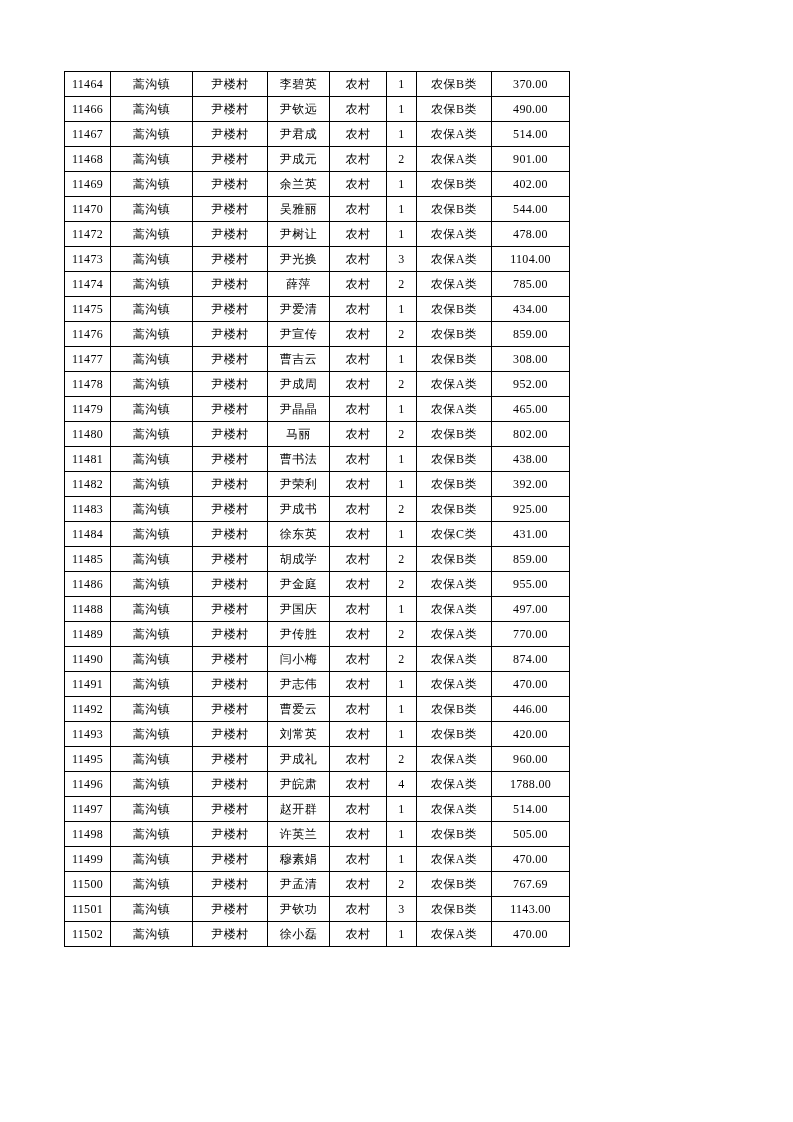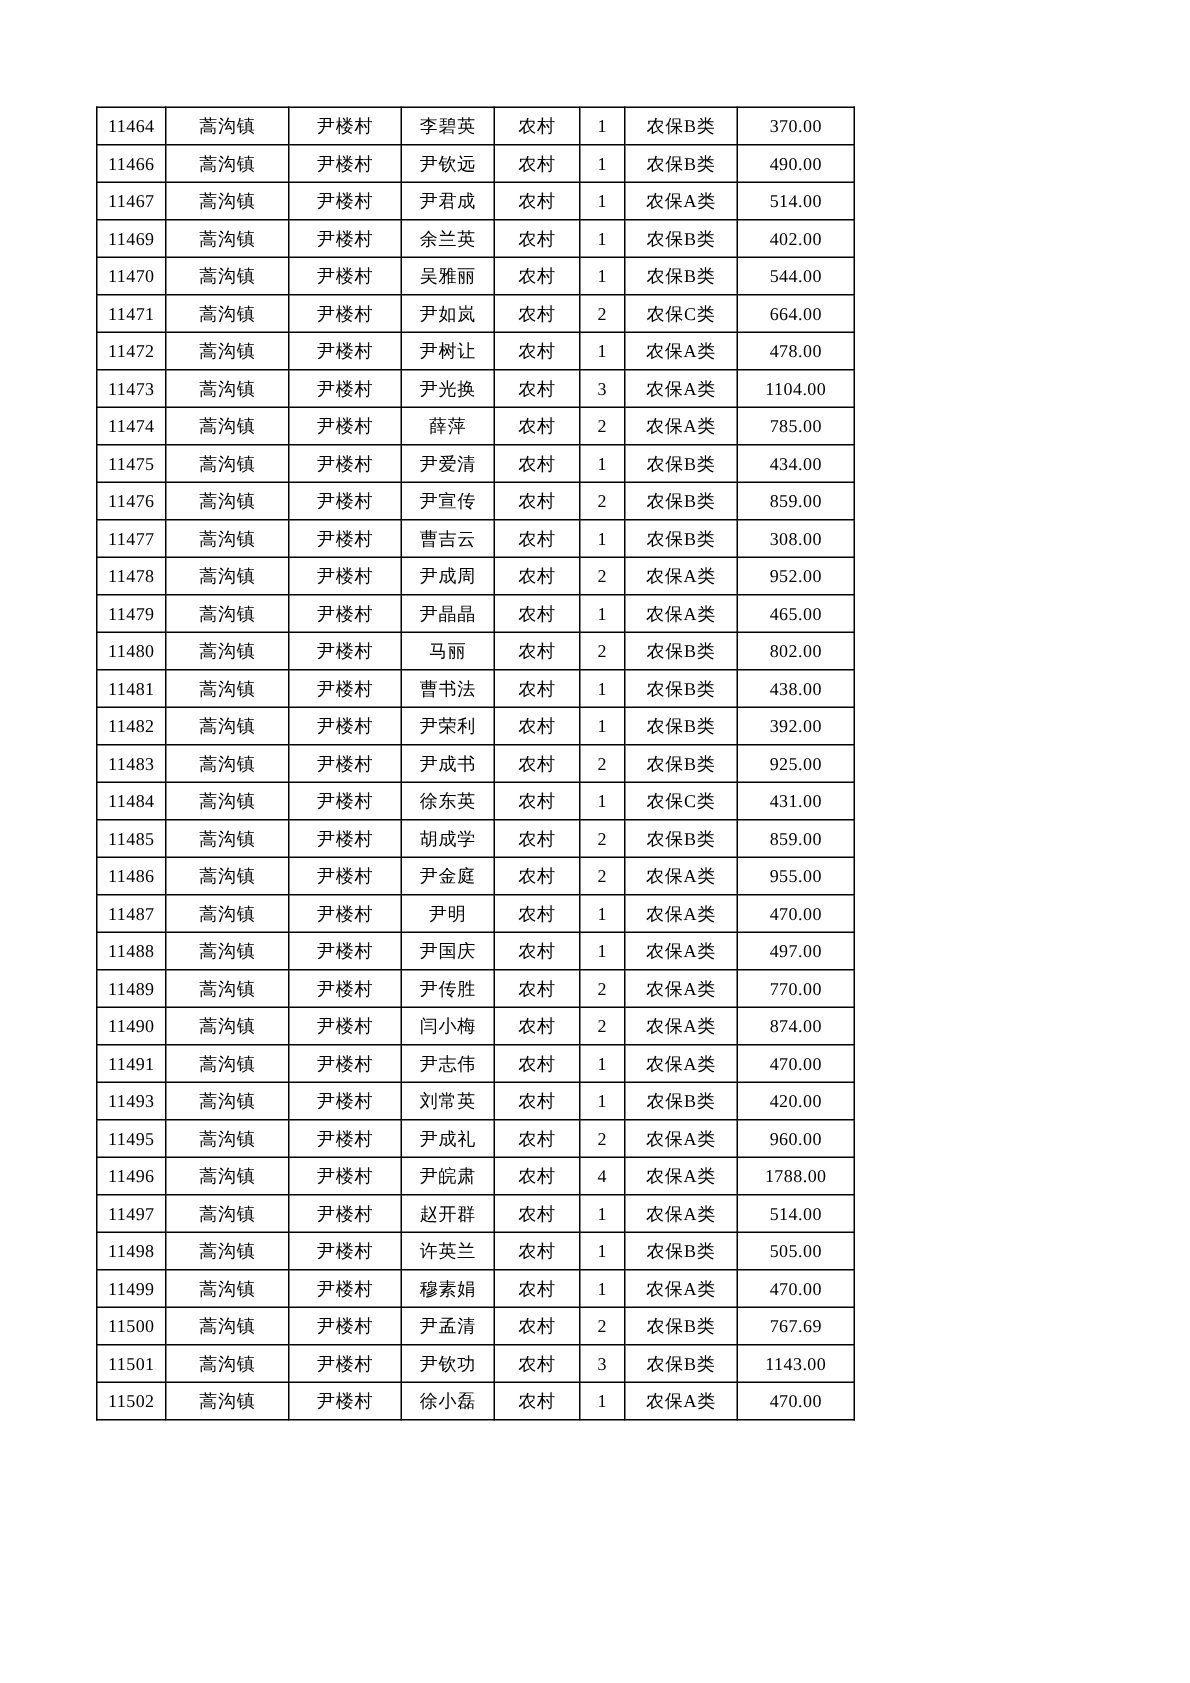--- a/index.html
+++ b/index.html
@@ -79,48 +79,48 @@
           <td class="num">11467</td>
           <td>蒿沟镇</td>
           <td>尹楼村</td>
           <td>尹君成</td>
           <td>农村</td>
           <td class="num">1</td>
           <td>农保A类</td>
           <td class="num">514.00</td>
         </tr>
         <tr>
+          <td class="num">11468</td>
+          <td>蒿沟镇</td>
+          <td>尹楼村</td>
+          <td>尹成元</td>
+          <td>农村</td>
+          <td class="num">2</td>
+          <td>农保A类</td>
+          <td class="num">901.00</td>
+        </tr>
+        <tr>
           <td class="num">11469</td>
           <td>蒿沟镇</td>
           <td>尹楼村</td>
           <td>余兰英</td>
           <td>农村</td>
           <td class="num">1</td>
           <td>农保B类</td>
           <td class="num">402.00</td>
         </tr>
         <tr>
           <td class="num">11470</td>
           <td>蒿沟镇</td>
           <td>尹楼村</td>
           <td>吴雅丽</td>
           <td>农村</td>
           <td class="num">1</td>
           <td>农保B类</td>
           <td class="num">544.00</td>
-        </tr>
-        <tr>
-          <td class="num">11471</td>
-          <td>蒿沟镇</td>
-          <td>尹楼村</td>
-          <td>尹如岚</td>
-          <td>农村</td>
-          <td class="num">2</td>
-          <td>农保C类</td>
-          <td class="num">664.00</td>
         </tr>
         <tr>
           <td class="num">11472</td>
           <td>蒿沟镇</td>
           <td>尹楼村</td>
           <td>尹树让</td>
           <td>农村</td>
           <td class="num">1</td>
           <td>农保A类</td>
           <td class="num">478.00</td>
@@ -259,68 +259,68 @@
           <td class="num">11486</td>
           <td>蒿沟镇</td>
           <td>尹楼村</td>
           <td>尹金庭</td>
           <td>农村</td>
           <td class="num">2</td>
           <td>农保A类</td>
           <td class="num">955.00</td>
         </tr>
         <tr>
-          <td class="num">11487</td>
-          <td>蒿沟镇</td>
-          <td>尹楼村</td>
-          <td>尹明</td>
+          <td class="num">11488</td>
+          <td>蒿沟镇</td>
+          <td>尹楼村</td>
+          <td>尹国庆</td>
+          <td>农村</td>
+          <td class="num">1</td>
+          <td>农保A类</td>
+          <td class="num">497.00</td>
+        </tr>
+        <tr>
+          <td class="num">11489</td>
+          <td>蒿沟镇</td>
+          <td>尹楼村</td>
+          <td>尹传胜</td>
+          <td>农村</td>
+          <td class="num">2</td>
+          <td>农保A类</td>
+          <td class="num">770.00</td>
+        </tr>
+        <tr>
+          <td class="num">11490</td>
+          <td>蒿沟镇</td>
+          <td>尹楼村</td>
+          <td>闫小梅</td>
+          <td>农村</td>
+          <td class="num">2</td>
+          <td>农保A类</td>
+          <td class="num">874.00</td>
+        </tr>
+        <tr>
+          <td class="num">11491</td>
+          <td>蒿沟镇</td>
+          <td>尹楼村</td>
+          <td>尹志伟</td>
           <td>农村</td>
           <td class="num">1</td>
           <td>农保A类</td>
           <td class="num">470.00</td>
         </tr>
         <tr>
-          <td class="num">11488</td>
-          <td>蒿沟镇</td>
-          <td>尹楼村</td>
-          <td>尹国庆</td>
-          <td>农村</td>
-          <td class="num">1</td>
-          <td>农保A类</td>
-          <td class="num">497.00</td>
-        </tr>
-        <tr>
-          <td class="num">11489</td>
-          <td>蒿沟镇</td>
-          <td>尹楼村</td>
-          <td>尹传胜</td>
-          <td>农村</td>
-          <td class="num">2</td>
-          <td>农保A类</td>
-          <td class="num">770.00</td>
-        </tr>
-        <tr>
-          <td class="num">11490</td>
-          <td>蒿沟镇</td>
-          <td>尹楼村</td>
-          <td>闫小梅</td>
-          <td>农村</td>
-          <td class="num">2</td>
-          <td>农保A类</td>
-          <td class="num">874.00</td>
-        </tr>
-        <tr>
-          <td class="num">11491</td>
-          <td>蒿沟镇</td>
-          <td>尹楼村</td>
-          <td>尹志伟</td>
-          <td>农村</td>
-          <td class="num">1</td>
-          <td>农保A类</td>
-          <td class="num">470.00</td>
+          <td class="num">11492</td>
+          <td>蒿沟镇</td>
+          <td>尹楼村</td>
+          <td>曹爱云</td>
+          <td>农村</td>
+          <td class="num">1</td>
+          <td>农保B类</td>
+          <td class="num">446.00</td>
         </tr>
         <tr>
           <td class="num">11493</td>
           <td>蒿沟镇</td>
           <td>尹楼村</td>
           <td>刘常英</td>
           <td>农村</td>
           <td class="num">1</td>
           <td>农保B类</td>
           <td class="num">420.00</td>

